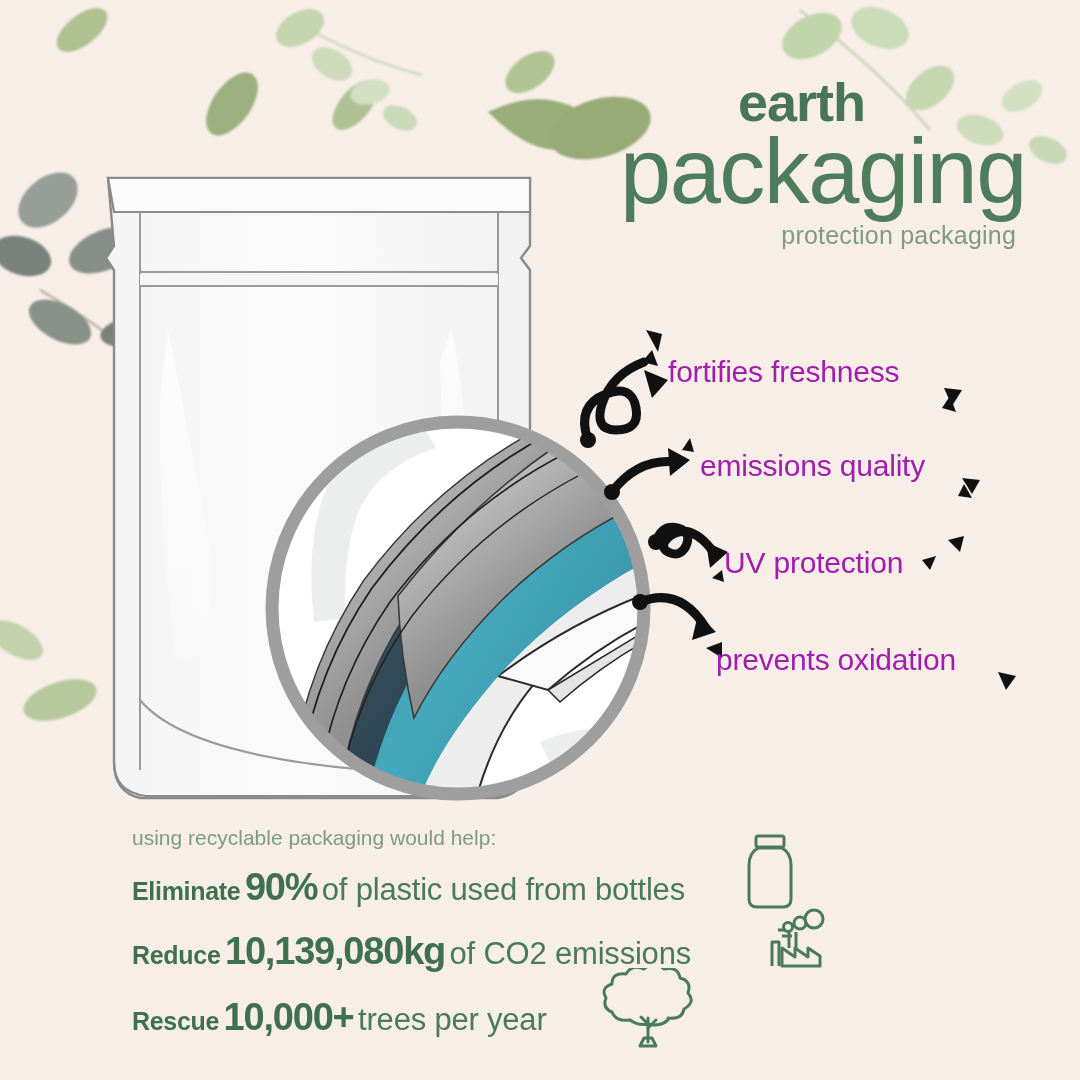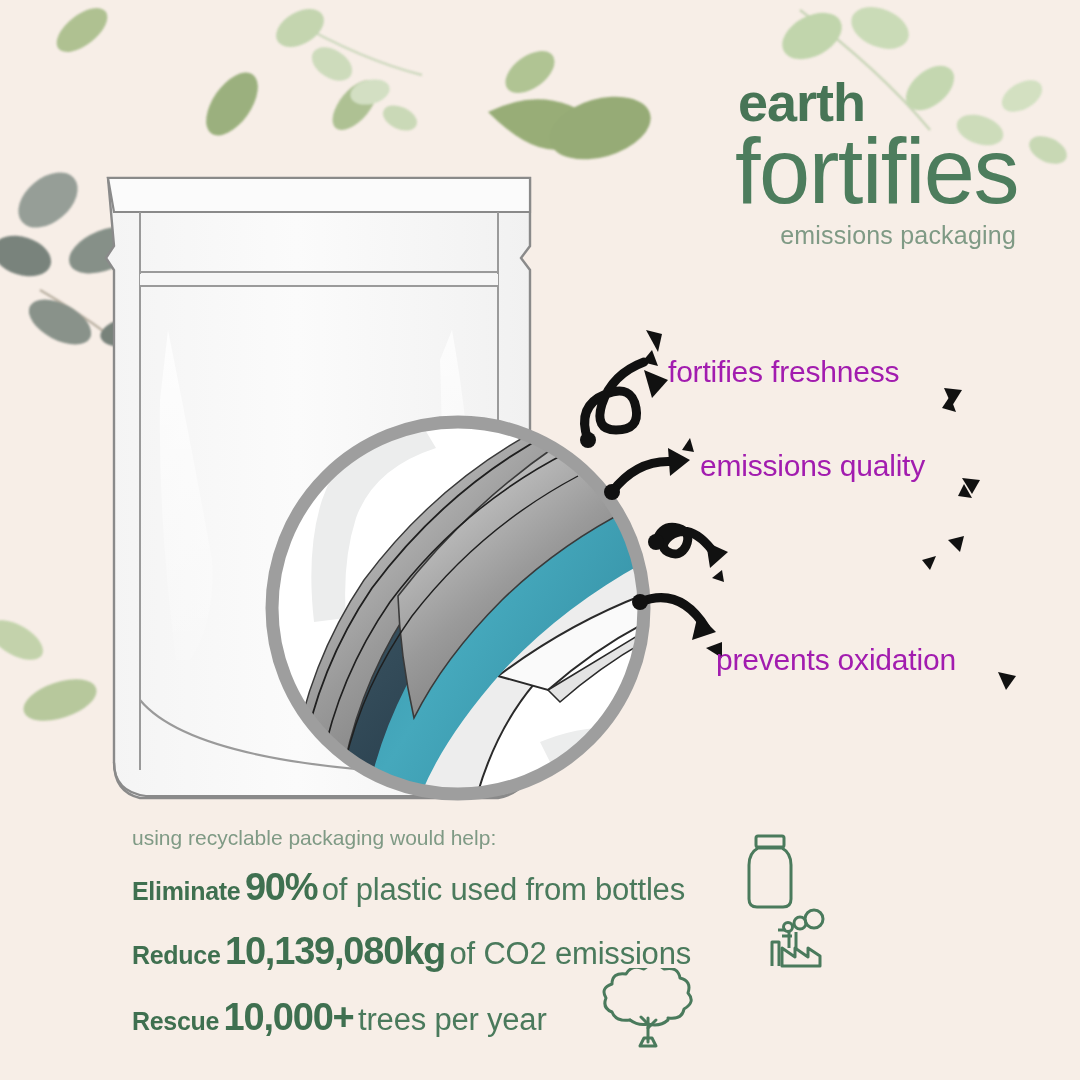--- a/index.html
+++ b/index.html
@@ -290,26 +290,27 @@
       <path d="M948 540 l16 -4 l-4 16 Z"></path>
       <path d="M936 556 l-14 4 l8 10 Z"></path>
       <path d="M722 570 l-10 8 l12 4 Z"></path>
       <path d="M706 648 l16 -6 l0 16 Z"></path>
       <path d="M998 672 l18 4 l-10 14 Z"></path>
     </g>
   </svg>
 
   <div id="headline-block">
     <div id="title-earth">earth</div>
-    <div id="title-friendly">fortifies</div>
-    <div id="subtitle">emissions packaging</div>
+    <div id="title-friendly">packaging</div>
+    <div id="subtitle">protection packaging</div>
   </div>
 
   <div class="feature-label" style="left:668px; top:355px;">fortifies freshness</div>
   <div class="feature-label" style="left:700px; top:449px;">emissions quality</div>
+  <div class="feature-label" style="left:724px; top:546px;">UV protection</div>
   <div class="feature-label" style="left:716px; top:643px;">prevents oxidation</div>
 
   <div id="stats-intro">using recyclable packaging would help:</div>
 
   <div class="stat-row" style="top:866px;">
     <span class="stat-verb">Eliminate</span>
     <span class="stat-number">90%</span>
     <span class="stat-tail">of plastic used from bottles</span>
   </div>
 

